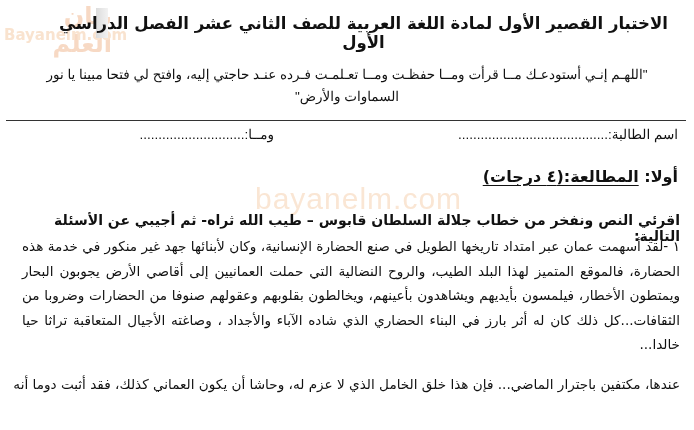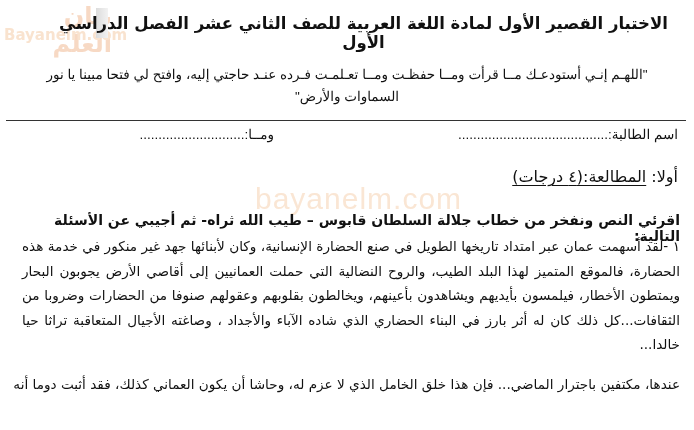--- a/index.html
+++ b/index.html
@@ -42,21 +42,21 @@
       position: absolute; top: 120px; left: 6px; right: 8px; height: 1px; background: #333;
     }
     .namerow {
       position: absolute; top: 126px; left: 0; right: 0; height: 20px; direction: rtl;
       font-family: "Liberation Sans", sans-serif; font-size: 13.5px;
     }
     .namerow .student { position: absolute; right: 16px; }
     .namerow .klass { position: absolute; right: 420px; }
     .section {
       position: absolute; top: 167px; right: 16px; direction: rtl;
-      font-size: 16px; font-weight: normal; font-family: "DejaVu Sans", sans-serif;
+      font-size: 16px; font-weight: bold; font-family: "DejaVu Sans", sans-serif;
     }
     .section .u { text-decoration: underline; text-underline-offset: 3px; }
     .instr {
       position: absolute; top: 212px; right: 14px; left: 10px; direction: rtl;
       font-size: 14px; font-weight: bold; font-family: "DejaVu Sans", sans-serif;
       z-index: 1;
     }
     .passage {
       position: absolute; left: 22px; right: 14px; direction: rtl; text-align: justify;
       font-size: 13.6px; line-height: 24.5px; font-family: "DejaVu Sans", sans-serif;

